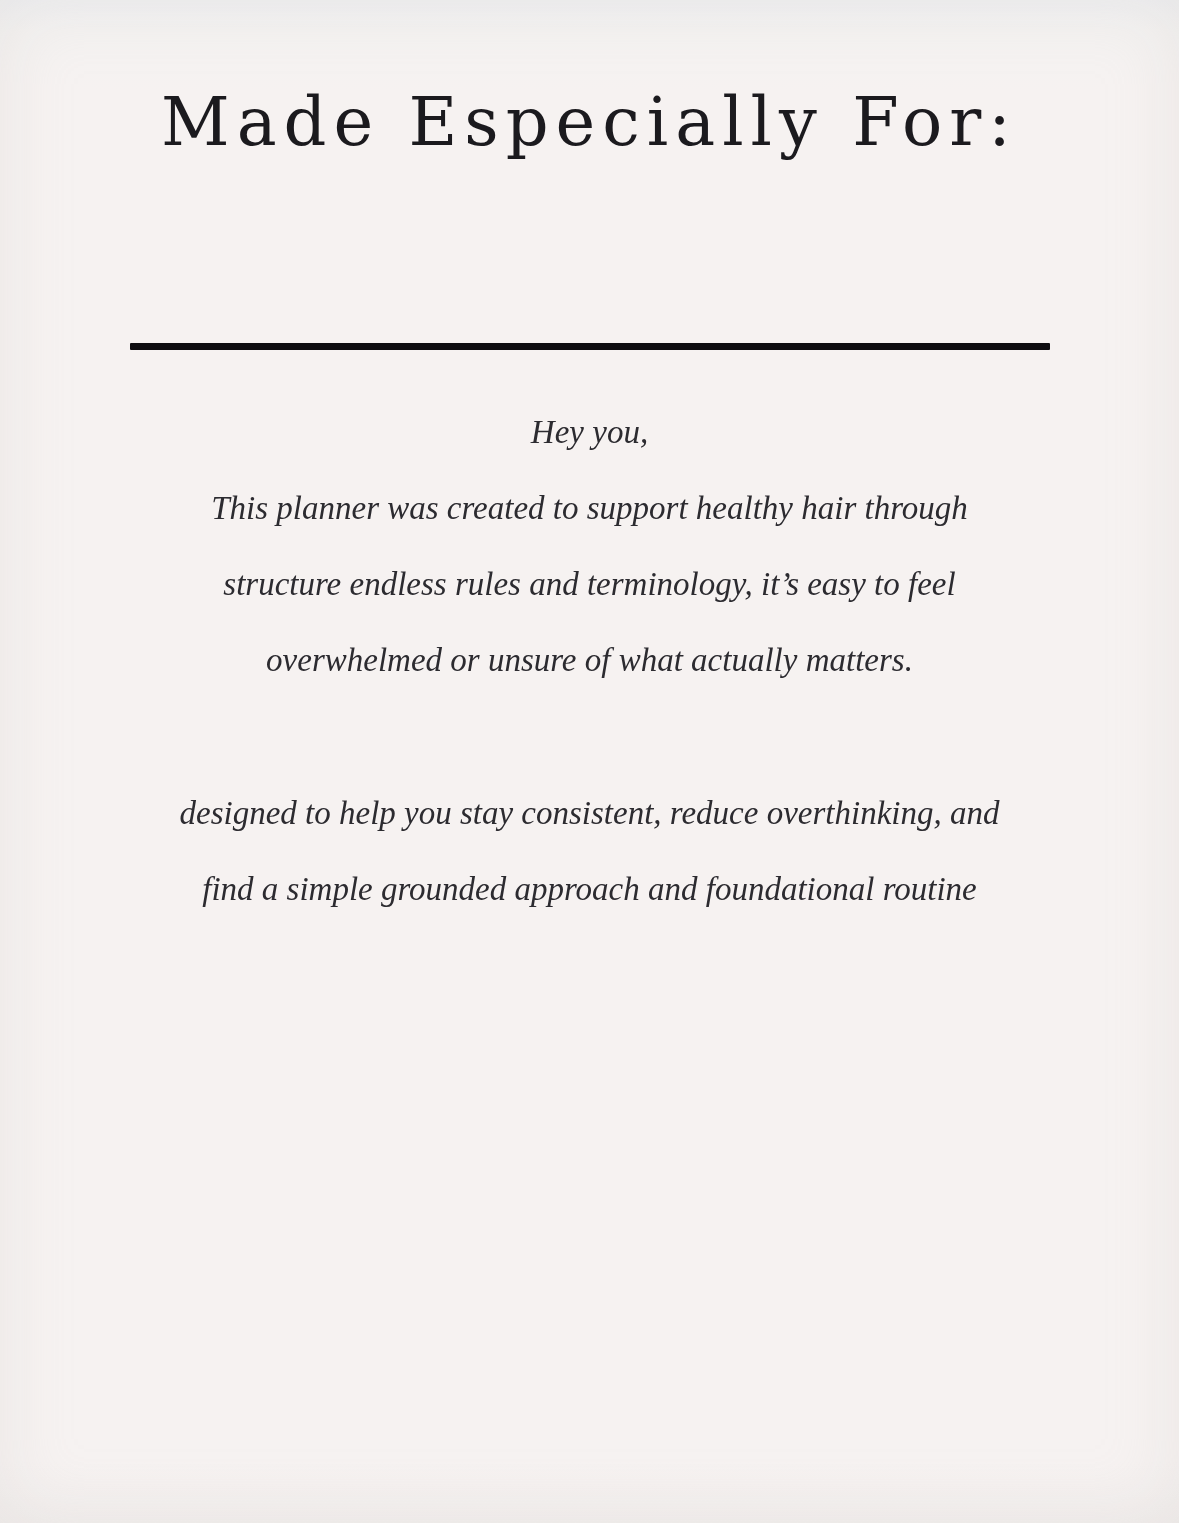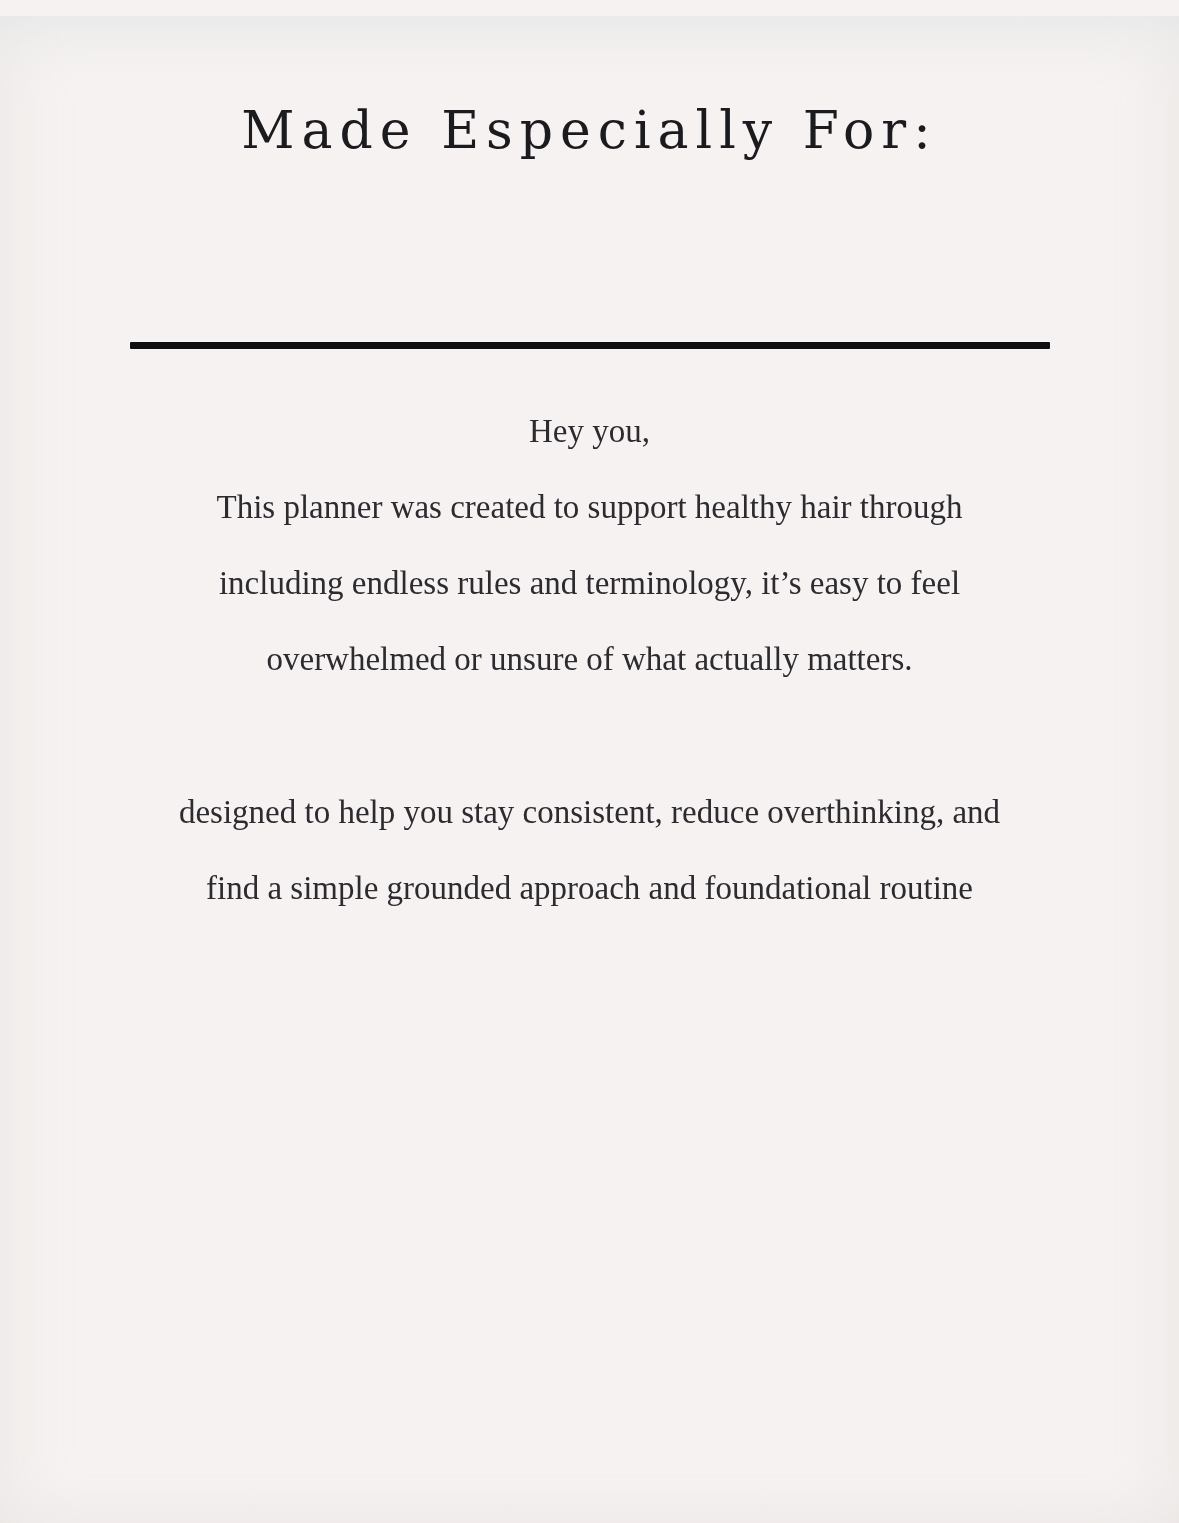--- a/index.html
+++ b/index.html
@@ -14,40 +14,41 @@
   }
   .page {
     position: relative;
     width: 1179px;
     height: 1523px;
     background: linear-gradient(180deg, #f0f0f2 0%, #f4f2f1 2%, #f6f2f1 6%, #f6f2f1 96%, #f3efee 100%);
     box-shadow: inset 0 0 70px rgba(205, 200, 198, 0.28);
     font-family: "DejaVu Serif", "Liberation Serif", serif;
   }
   .page-title {
-    margin: 16px;
+    margin: 0;
     padding-top: 86px;
     text-align: center;
-    font-size: 52px;
+    font-size: 67px;
     font-weight: 500;
     letter-spacing: 7px;
     color: #1b1a1e;
     line-height: 1.1;
   }
   .name-line {
     width: 920px;
     height: 7px;
     margin: 183px auto 0 auto;
     background: #0e0d10;
     border-radius: 1px;
   }
   .letter {
     width: 930px;
     margin: 44px auto 0 auto;
     font-family: "Liberation Serif", "DejaVu Serif", serif;
+    font-style: italic;
     font-size: 33px;
     line-height: 76px;
     color: #2c2b30;
     text-align: center;
   }
   .letter .para {
     margin: 0;
   }
   .letter .para + .para {
     margin-top: 77px;
@@ -63,21 +64,21 @@
 
   <h1 class="page-title">Made Especially For:</h1>
 
   <div class="name-line"></div>
 
   <div class="letter">
 
     <div class="para">
       <div class="letter-line">Hey you,</div>
       <div class="letter-line">This planner was created to support healthy hair through</div>
-      <div class="letter-line">including endless rules and terminology, it’s easy to feel</div>
+      <div class="letter-line">structure endless rules and terminology, it’s easy to feel</div>
       <div class="letter-line">overwhelmed or unsure of what actually matters.</div>
     </div>
 
     <div class="para">
       <div class="letter-line">designed to help you stay consistent, reduce overthinking, and</div>
       <div class="letter-line">find a simple grounded approach and foundational routine</div>
     </div>
 
   </div>
 </div>

